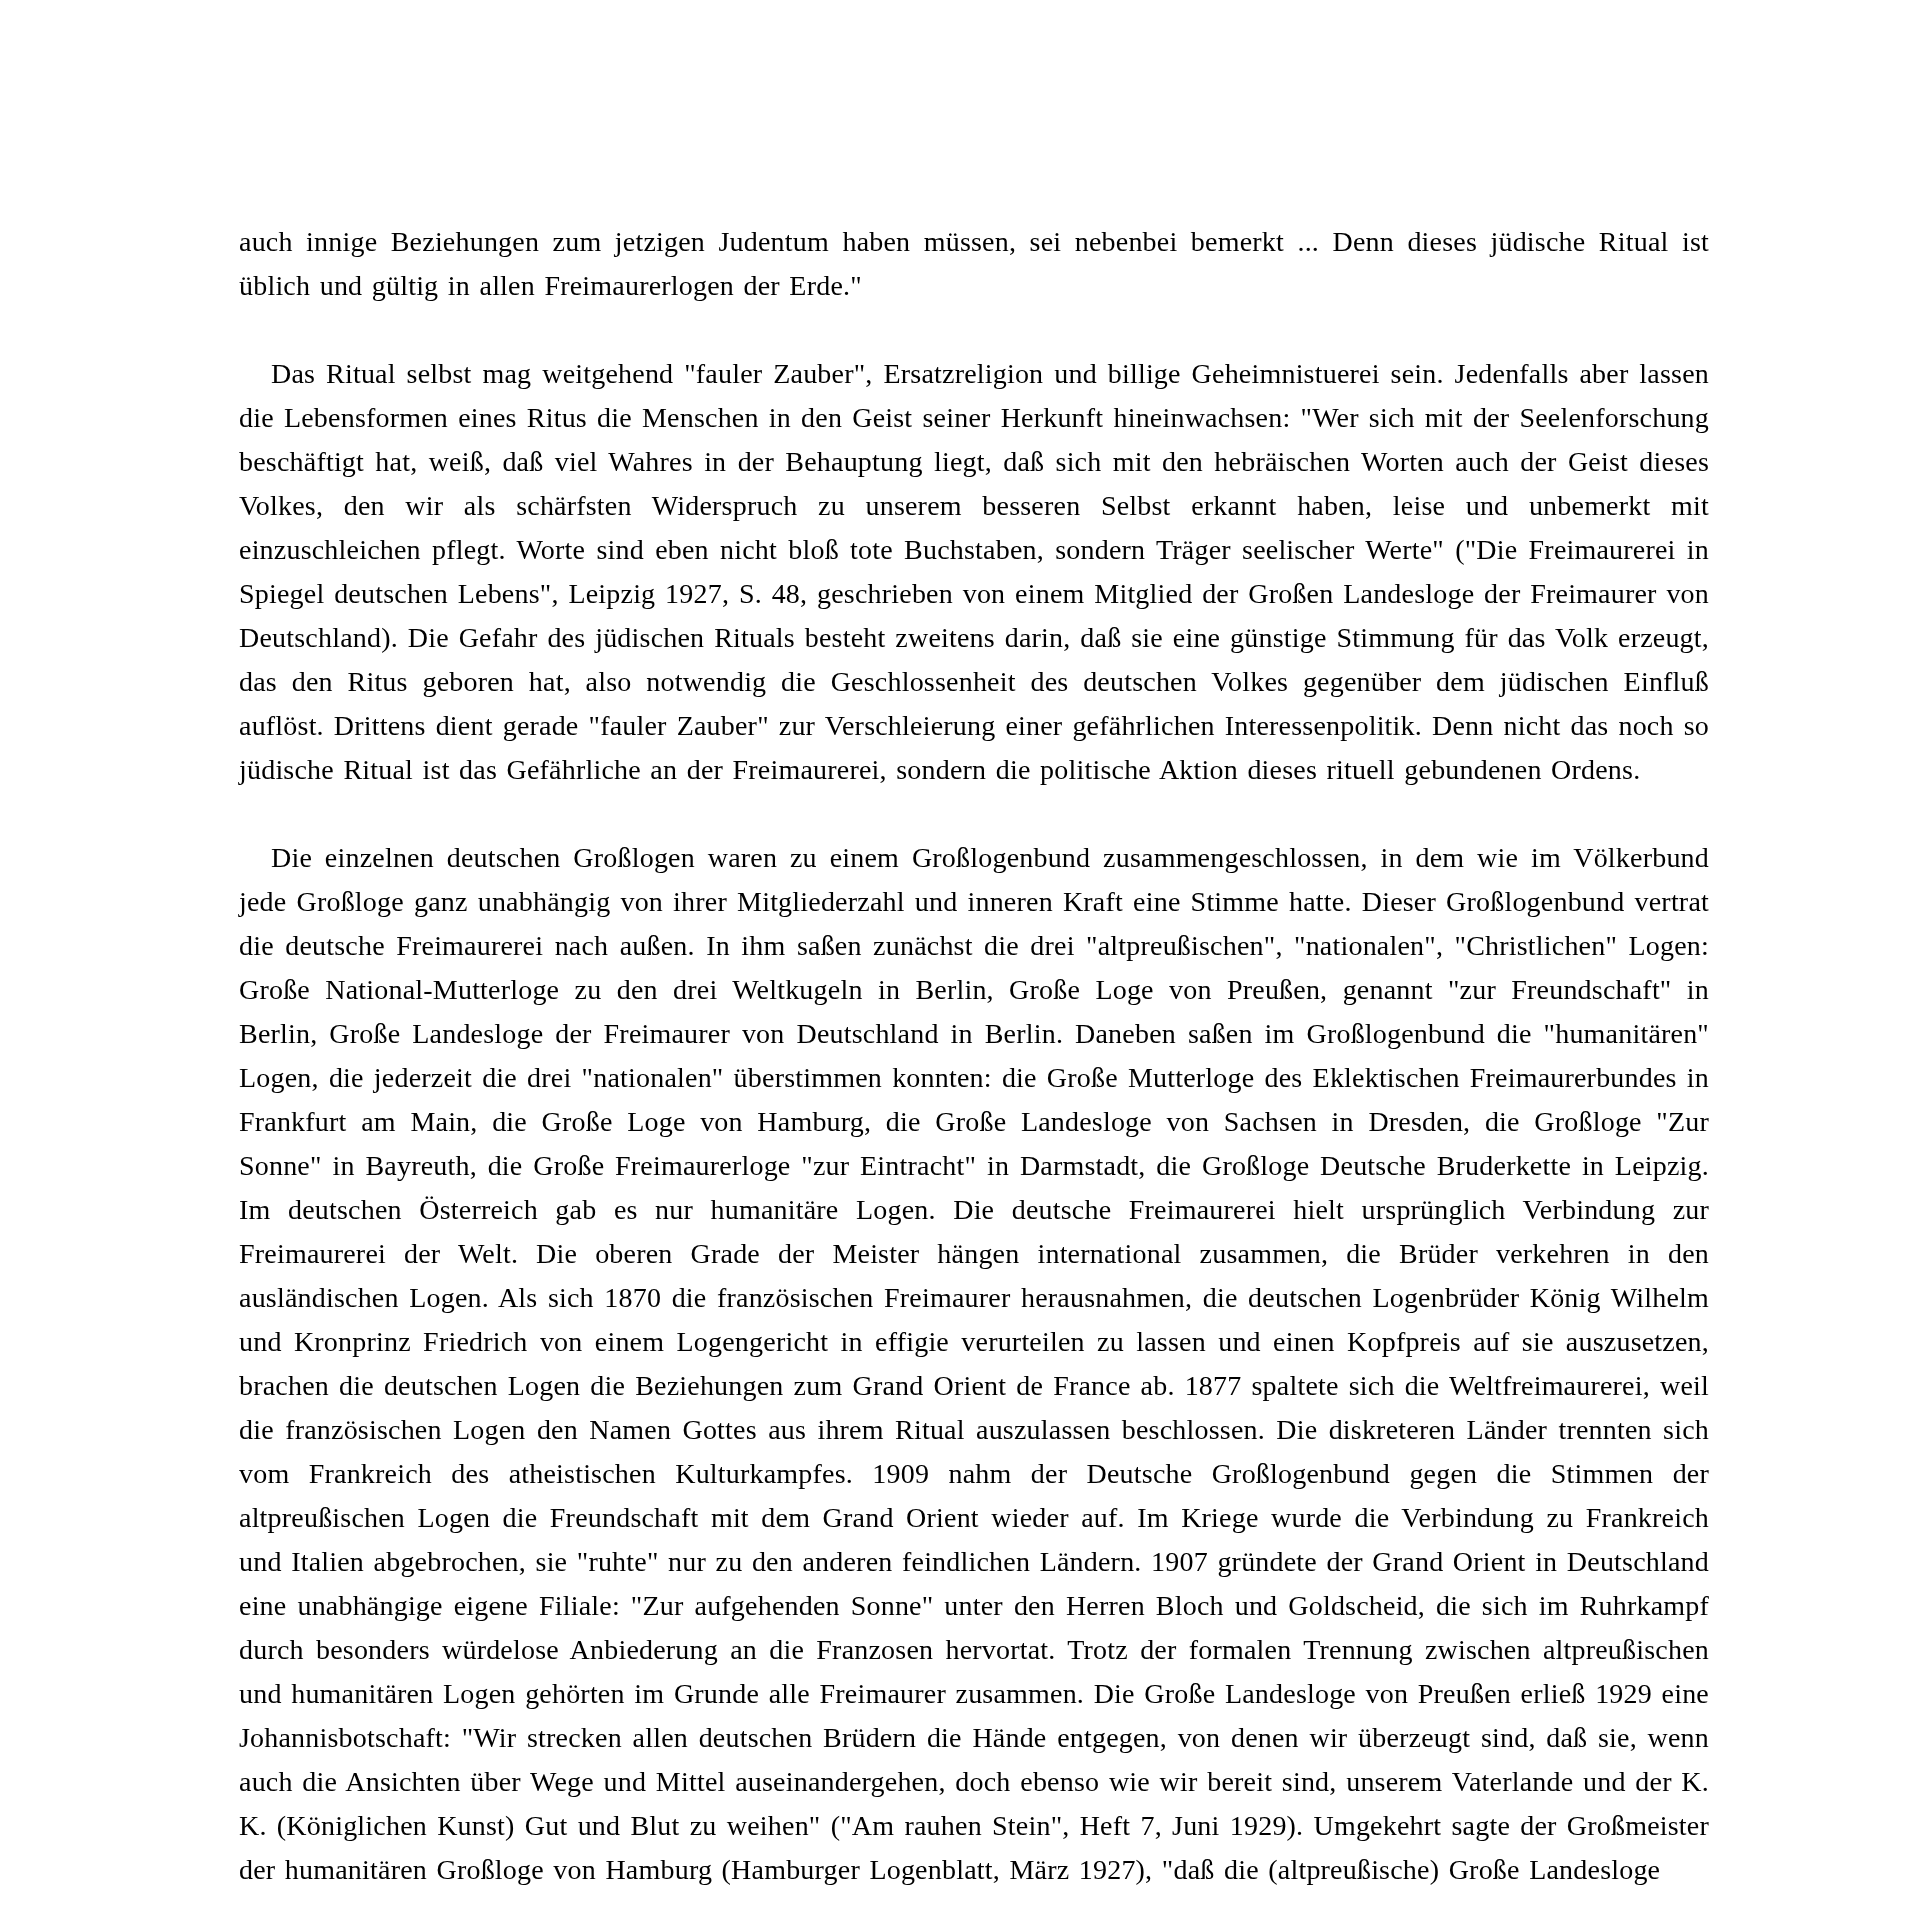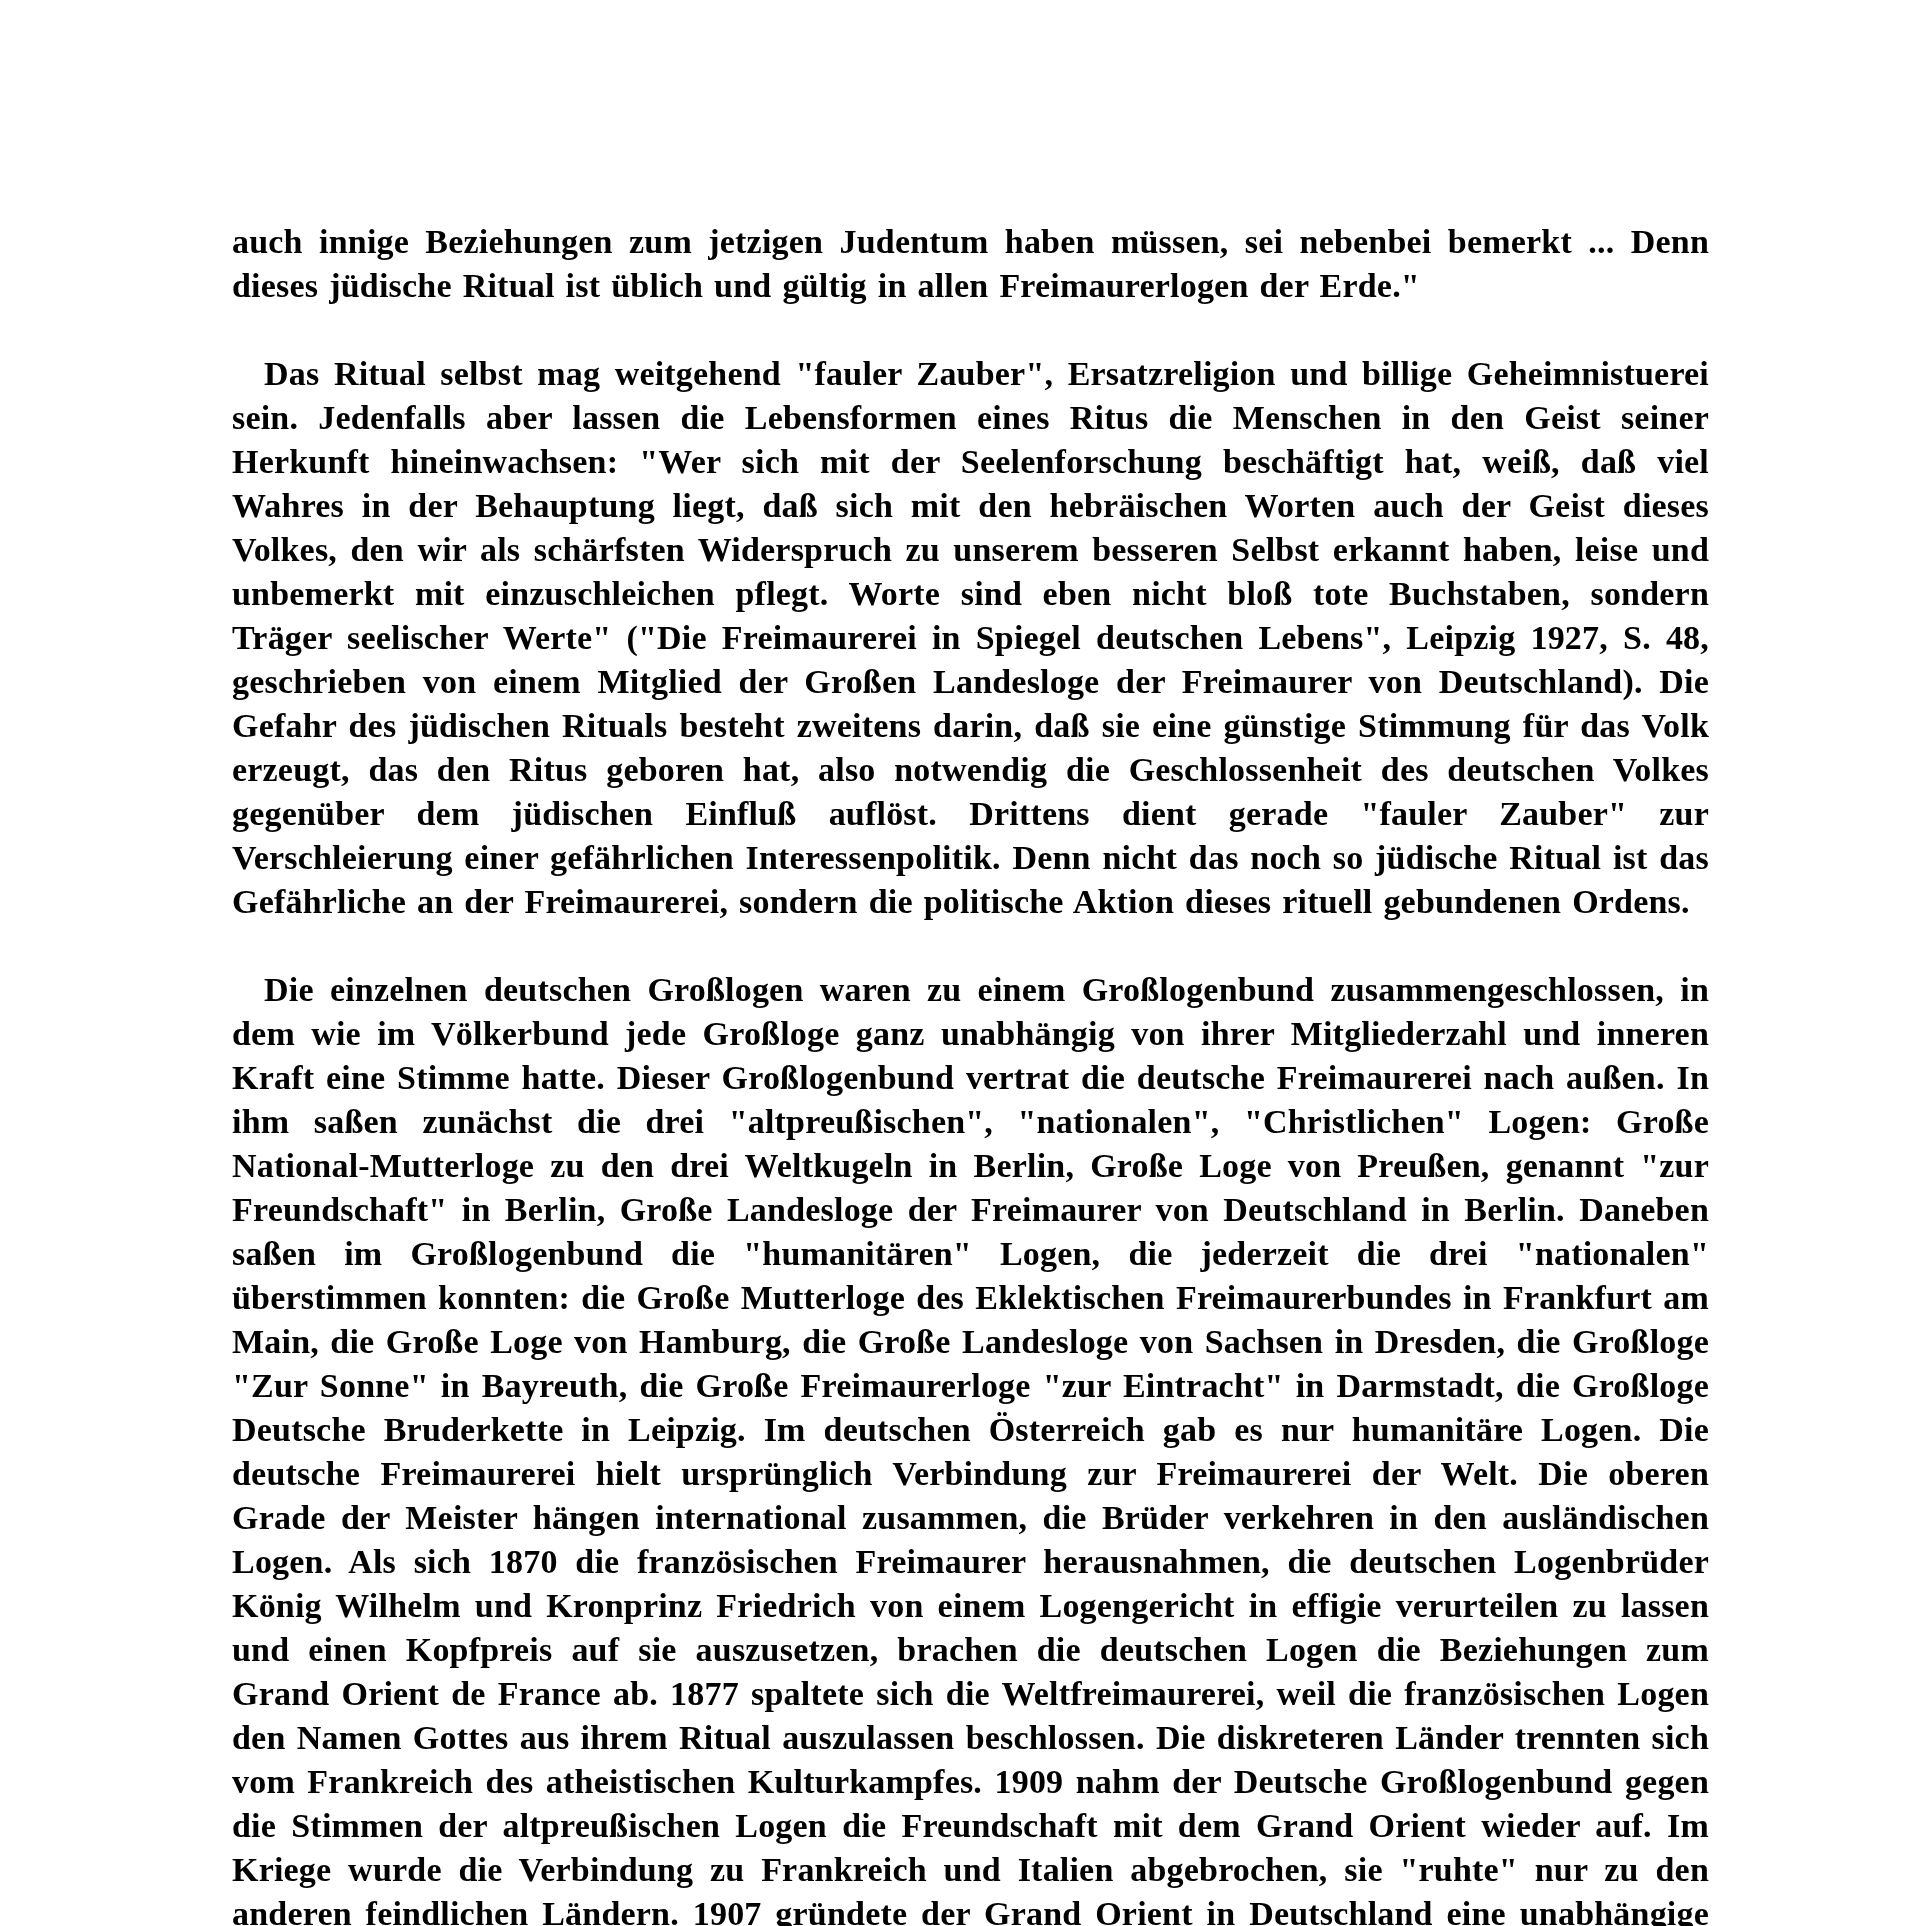--- a/index.html
+++ b/index.html
@@ -23,27 +23,26 @@
     background: #ffffff;
     overflow: hidden;
   }
   .content {
     position: absolute;
     left: 223px;
     top: 220px;
     width: 1486px;
   }
   .content p {
-    margin: 0 0 44px 9px;
-    font-size: 34px;
+    margin: 0 0 44px 16px;
+    font-size: 28px;
     line-height: 44px;
     text-align: justify;
     letter-spacing: 0.2px;
     word-spacing: 2.3px;
-    font-weight: bold;
   }
   .content p.indent {
     text-indent: 32px;
   }
 </style>
 </head>
 <body>
 
 <div class="page">
   <div class="content">

